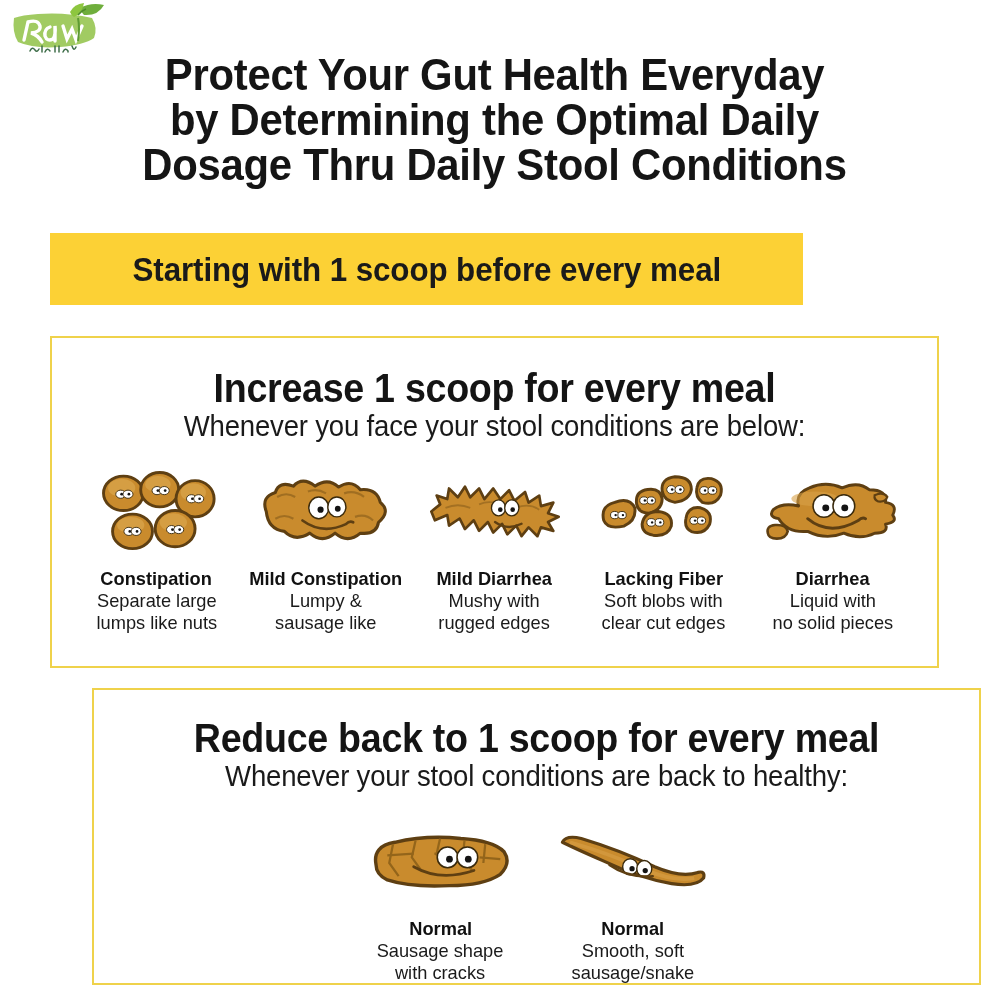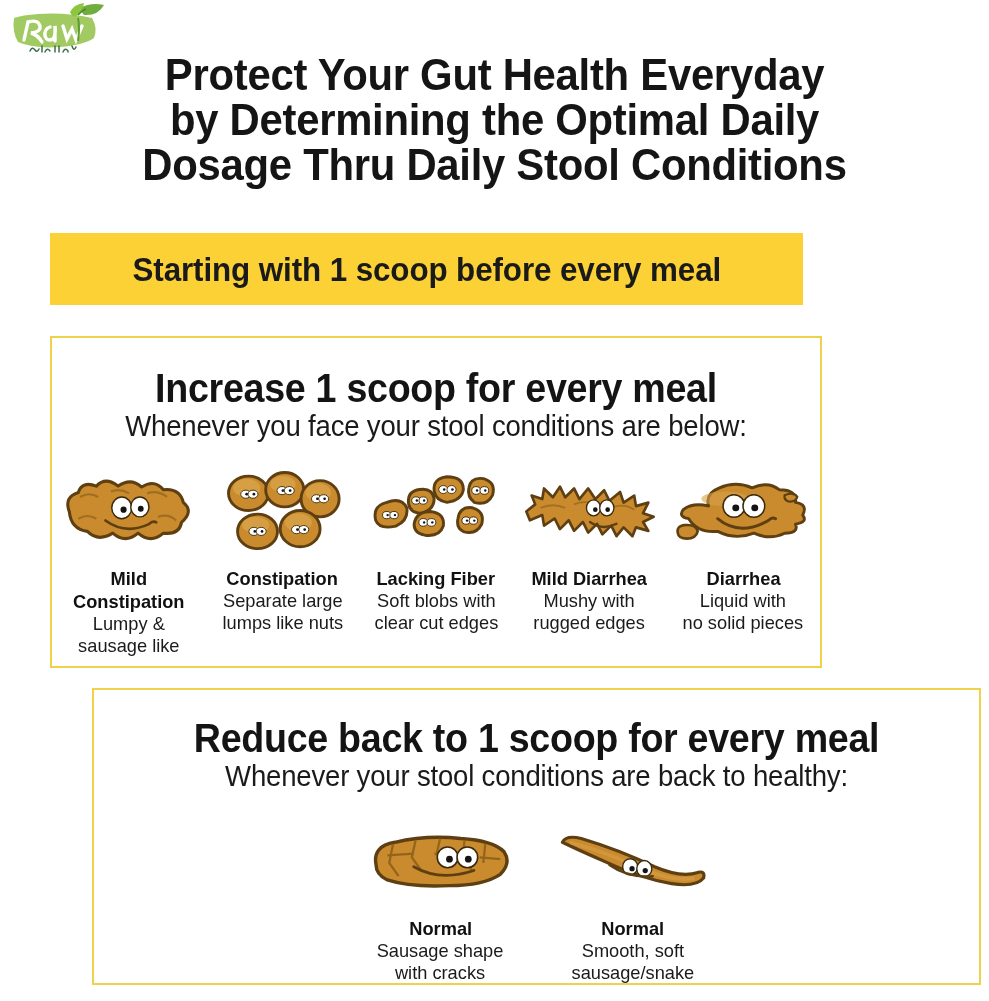--- a/index.html
+++ b/index.html
@@ -65,21 +65,21 @@
     transform: scaleX(0.95);
   }
 
   
   .panel {
     position: absolute;
     border: 2px solid #EFD24B;
     background: #ffffff;
     box-sizing: border-box;
   }
-  #increase-panel { left: 50px; top: 336px; width: 772px; height: 332px; }
+  #increase-panel { left: 50px; top: 336px; width: 889px; height: 332px; }
   #reduce-panel   { left: 50px; top: 688px; width: 889px; height: 297px; margin-left: 42px; }
 
   .panel-heading {
     text-align: center;
     font-family: "Liberation Sans Narrow", "Liberation Sans", sans-serif;
     font-weight: bold;
     font-size: 40px;
     line-height: 44px;
     color: #141414;
     letter-spacing: -0.3px;
@@ -181,20 +181,78 @@
 </div>
 
 <div id="increase-panel" class="panel">
   <div class="panel-heading">Increase 1 scoop for every meal</div>
   <div class="panel-sub">Whenever you face your stool conditions are below:</div>
 
   <div class="stool-row" id="increase-row">
 
     <div class="stool-item">
       <div class="stool-art">
+        <svg viewBox="0 0 150 95" width="136" height="88">
+          <g stroke="#5E3F12" stroke-width="3.2">
+            <ellipse cx="38" cy="28" rx="22" ry="19" fill="#C98B2D"></ellipse>
+            <ellipse cx="78" cy="24" rx="21" ry="19" fill="#C98B2D"></ellipse>
+            <ellipse cx="117" cy="34" rx="21" ry="20" fill="#C98B2D"></ellipse>
+            <ellipse cx="95" cy="67" rx="22" ry="20" fill="#C98B2D"></ellipse>
+            <ellipse cx="48" cy="70" rx="22" ry="19" fill="#C98B2D"></ellipse>
+          </g>
+          <g fill="#D8A248" opacity="0.85">
+            <ellipse cx="36" cy="22" rx="15" ry="10"></ellipse>
+            <ellipse cx="76" cy="18" rx="14" ry="9"></ellipse>
+            <ellipse cx="115" cy="27" rx="14" ry="10"></ellipse>
+            <ellipse cx="93" cy="60" rx="15" ry="10"></ellipse>
+            <ellipse cx="46" cy="63" rx="15" ry="9"></ellipse>
+          </g>
+          <g>
+            <g>
+                <ellipse cx="35" cy="29" rx="5.5" ry="4.5" fill="#fff" stroke="#3a2a0c" stroke-width="1"></ellipse>
+                <ellipse cx="43" cy="29" rx="5.5" ry="4.5" fill="#fff" stroke="#3a2a0c" stroke-width="1"></ellipse>
+                <circle cx="36" cy="29" r="1.5" fill="#141414"></circle>
+                <circle cx="44" cy="29" r="1.5" fill="#141414"></circle>
+              </g>
+            <g>
+                <ellipse cx="75" cy="25" rx="5.5" ry="4.5" fill="#fff" stroke="#3a2a0c" stroke-width="1"></ellipse>
+                <ellipse cx="83" cy="25" rx="5.5" ry="4.5" fill="#fff" stroke="#3a2a0c" stroke-width="1"></ellipse>
+                <circle cx="76" cy="25" r="1.5" fill="#141414"></circle>
+                <circle cx="84" cy="25" r="1.5" fill="#141414"></circle>
+              </g>
+            <g>
+                <ellipse cx="113" cy="34" rx="5.5" ry="4.5" fill="#fff" stroke="#3a2a0c" stroke-width="1"></ellipse>
+                <ellipse cx="121" cy="34" rx="5.5" ry="4.5" fill="#fff" stroke="#3a2a0c" stroke-width="1"></ellipse>
+                <circle cx="114" cy="34" r="1.5" fill="#141414"></circle>
+                <circle cx="122" cy="34" r="1.5" fill="#141414"></circle>
+              </g>
+            <g>
+                <ellipse cx="91" cy="68" rx="5.5" ry="4.5" fill="#fff" stroke="#3a2a0c" stroke-width="1"></ellipse>
+                <ellipse cx="99" cy="68" rx="5.5" ry="4.5" fill="#fff" stroke="#3a2a0c" stroke-width="1"></ellipse>
+                <circle cx="92" cy="68" r="1.5" fill="#141414"></circle>
+                <circle cx="100" cy="68" r="1.5" fill="#141414"></circle>
+              </g>
+            <g>
+                <ellipse cx="44" cy="70" rx="5.5" ry="4.5" fill="#fff" stroke="#3a2a0c" stroke-width="1"></ellipse>
+                <ellipse cx="52" cy="70" rx="5.5" ry="4.5" fill="#fff" stroke="#3a2a0c" stroke-width="1"></ellipse>
+                <circle cx="45" cy="70" r="1.5" fill="#141414"></circle>
+                <circle cx="53" cy="70" r="1.5" fill="#141414"></circle>
+              </g>
+          </g>
+        </svg>
+      </div>
+      <div class="stool-name">Constipation</div>
+      <div class="stool-desc">
+        <span>Separate large</span>
+        <span>lumps like nuts</span>
+      </div>
+    </div>
+
+    <div class="stool-item">
+      <div class="stool-art">
         <svg viewBox="0 0 160 95" width="146" height="86">
           <path d="M14 48 Q8 32 24 27 Q28 14 44 20 Q54 9 68 20 Q82 10 94 21 Q108 12 118 24 Q136 22 140 38 Q152 48 138 60 Q136 74 118 72 Q104 84 90 72 Q76 84 62 72 Q46 82 34 70 Q16 68 14 48 Z" fill="#C98B2D" stroke="#5E3F12" stroke-width="3.4" stroke-linejoin="round"></path>
           <g stroke="#9A6A20" stroke-width="2.4" fill="none" opacity="0.85">
             <path d="M26 32 Q36 26 46 32"></path>
             <path d="M60 26 Q70 22 80 28"></path>
             <path d="M100 28 Q112 24 122 32"></path>
             <path d="M24 56 Q34 50 44 56"></path>
             <path d="M112 54 Q124 50 132 58"></path>
           </g>
           <g>
@@ -208,73 +266,40 @@
       </div>
       <div class="stool-name">Mild Constipation</div>
       <div class="stool-desc">
         <span>Lumpy &amp;</span>
         <span>sausage like</span>
       </div>
     </div>
 
     <div class="stool-item">
       <div class="stool-art">
-        <svg viewBox="0 0 150 95" width="136" height="88">
-          <g stroke="#5E3F12" stroke-width="3.2">
-            <ellipse cx="38" cy="28" rx="22" ry="19" fill="#C98B2D"></ellipse>
-            <ellipse cx="78" cy="24" rx="21" ry="19" fill="#C98B2D"></ellipse>
-            <ellipse cx="117" cy="34" rx="21" ry="20" fill="#C98B2D"></ellipse>
-            <ellipse cx="95" cy="67" rx="22" ry="20" fill="#C98B2D"></ellipse>
-            <ellipse cx="48" cy="70" rx="22" ry="19" fill="#C98B2D"></ellipse>
-          </g>
-          <g fill="#D8A248" opacity="0.85">
-            <ellipse cx="36" cy="22" rx="15" ry="10"></ellipse>
-            <ellipse cx="76" cy="18" rx="14" ry="9"></ellipse>
-            <ellipse cx="115" cy="27" rx="14" ry="10"></ellipse>
-            <ellipse cx="93" cy="60" rx="15" ry="10"></ellipse>
-            <ellipse cx="46" cy="63" rx="15" ry="9"></ellipse>
-          </g>
-          <g>
-            <g>
-                <ellipse cx="35" cy="29" rx="5.5" ry="4.5" fill="#fff" stroke="#3a2a0c" stroke-width="1"></ellipse>
-                <ellipse cx="43" cy="29" rx="5.5" ry="4.5" fill="#fff" stroke="#3a2a0c" stroke-width="1"></ellipse>
-                <circle cx="36" cy="29" r="1.5" fill="#141414"></circle>
-                <circle cx="44" cy="29" r="1.5" fill="#141414"></circle>
-              </g>
-            <g>
-                <ellipse cx="75" cy="25" rx="5.5" ry="4.5" fill="#fff" stroke="#3a2a0c" stroke-width="1"></ellipse>
-                <ellipse cx="83" cy="25" rx="5.5" ry="4.5" fill="#fff" stroke="#3a2a0c" stroke-width="1"></ellipse>
-                <circle cx="76" cy="25" r="1.5" fill="#141414"></circle>
-                <circle cx="84" cy="25" r="1.5" fill="#141414"></circle>
-              </g>
-            <g>
-                <ellipse cx="113" cy="34" rx="5.5" ry="4.5" fill="#fff" stroke="#3a2a0c" stroke-width="1"></ellipse>
-                <ellipse cx="121" cy="34" rx="5.5" ry="4.5" fill="#fff" stroke="#3a2a0c" stroke-width="1"></ellipse>
-                <circle cx="114" cy="34" r="1.5" fill="#141414"></circle>
-                <circle cx="122" cy="34" r="1.5" fill="#141414"></circle>
-              </g>
-            <g>
-                <ellipse cx="91" cy="68" rx="5.5" ry="4.5" fill="#fff" stroke="#3a2a0c" stroke-width="1"></ellipse>
-                <ellipse cx="99" cy="68" rx="5.5" ry="4.5" fill="#fff" stroke="#3a2a0c" stroke-width="1"></ellipse>
-                <circle cx="92" cy="68" r="1.5" fill="#141414"></circle>
-                <circle cx="100" cy="68" r="1.5" fill="#141414"></circle>
-              </g>
-            <g>
-                <ellipse cx="44" cy="70" rx="5.5" ry="4.5" fill="#fff" stroke="#3a2a0c" stroke-width="1"></ellipse>
-                <ellipse cx="52" cy="70" rx="5.5" ry="4.5" fill="#fff" stroke="#3a2a0c" stroke-width="1"></ellipse>
-                <circle cx="45" cy="70" r="1.5" fill="#141414"></circle>
-                <circle cx="53" cy="70" r="1.5" fill="#141414"></circle>
-              </g>
-          </g>
-        </svg>
-      </div>
-      <div class="stool-name">Constipation</div>
-      <div class="stool-desc">
-        <span>Separate large</span>
-        <span>lumps like nuts</span>
+        <svg viewBox="0 0 160 95" width="146" height="84">
+          <path d="M8 48 L18 40 L14 30 L26 34 L28 22 L38 32 L46 20 L52 32 L62 22 L68 34 L78 22 L86 34 L96 24 L102 36 L114 26 L118 38 L130 30 L132 42 L146 38 L140 50 L152 54 L140 60 L146 70 L132 66 L128 76 L118 66 L110 76 L104 64 L94 74 L88 62 L78 72 L72 60 L62 70 L56 58 L46 68 L40 56 L28 64 L26 52 L12 58 Z" fill="#C98B2D" stroke="#5E3F12" stroke-width="3" stroke-linejoin="round"></path>
+          <g stroke="#9A6A20" stroke-width="2" fill="none" opacity="0.8">
+            <path d="M24 44 Q38 38 52 44"></path>
+            <path d="M62 40 Q76 34 88 42"></path>
+            <path d="M104 44 Q118 38 130 46"></path>
+          </g>
+          <g>
+            <ellipse cx="84" cy="44" rx="8" ry="9" fill="#fff" stroke="#3a2a0c" stroke-width="1.5"></ellipse>
+            <ellipse cx="99" cy="44" rx="8" ry="9" fill="#fff" stroke="#3a2a0c" stroke-width="1.5"></ellipse>
+            <circle cx="86" cy="46" r="2.6" fill="#141414"></circle>
+            <circle cx="100" cy="46" r="2.6" fill="#141414"></circle>
+          </g>
+          <path d="M80 60 Q94 70 110 62" stroke="#5E3F12" stroke-width="2.6" fill="none" stroke-linecap="round"></path>
+        </svg>
+      </div>
+      <div class="stool-name">Mild Diarrhea</div>
+      <div class="stool-desc">
+        <span>Mushy with</span>
+        <span>rugged edges</span>
       </div>
     </div>
 
     <div class="stool-item">
       <div class="stool-art">
         <svg viewBox="0 0 160 95" width="146" height="88">
           <g fill="#C98B2D" stroke="#5E3F12" stroke-width="3.2" stroke-linejoin="round">
             <path d="M14 58 Q10 42 26 38 Q42 32 48 44 Q50 58 36 64 Q18 68 14 58 Z"></path>
             <path d="M50 40 Q48 26 62 24 Q76 22 78 34 Q78 46 64 50 Q52 50 50 40 Z"></path>
             <path d="M78 26 Q76 12 92 10 Q110 10 110 24 Q108 36 92 38 Q80 36 78 26 Z"></path>
@@ -319,45 +344,20 @@
                 <circle cx="114" cy="58" r="1.3" fill="#141414"></circle>
                 <circle cx="122" cy="58" r="1.3" fill="#141414"></circle>
               </g>
           </g>
         </svg>
       </div>
       <div class="stool-name">Lacking Fiber</div>
       <div class="stool-desc">
         <span>Soft blobs with</span>
         <span>clear cut edges</span>
-      </div>
-    </div>
-
-    <div class="stool-item">
-      <div class="stool-art">
-        <svg viewBox="0 0 160 95" width="146" height="84">
-          <path d="M8 48 L18 40 L14 30 L26 34 L28 22 L38 32 L46 20 L52 32 L62 22 L68 34 L78 22 L86 34 L96 24 L102 36 L114 26 L118 38 L130 30 L132 42 L146 38 L140 50 L152 54 L140 60 L146 70 L132 66 L128 76 L118 66 L110 76 L104 64 L94 74 L88 62 L78 72 L72 60 L62 70 L56 58 L46 68 L40 56 L28 64 L26 52 L12 58 Z" fill="#C98B2D" stroke="#5E3F12" stroke-width="3" stroke-linejoin="round"></path>
-          <g stroke="#9A6A20" stroke-width="2" fill="none" opacity="0.8">
-            <path d="M24 44 Q38 38 52 44"></path>
-            <path d="M62 40 Q76 34 88 42"></path>
-            <path d="M104 44 Q118 38 130 46"></path>
-          </g>
-          <g>
-            <ellipse cx="84" cy="44" rx="8" ry="9" fill="#fff" stroke="#3a2a0c" stroke-width="1.5"></ellipse>
-            <ellipse cx="99" cy="44" rx="8" ry="9" fill="#fff" stroke="#3a2a0c" stroke-width="1.5"></ellipse>
-            <circle cx="86" cy="46" r="2.6" fill="#141414"></circle>
-            <circle cx="100" cy="46" r="2.6" fill="#141414"></circle>
-          </g>
-          <path d="M80 60 Q94 70 110 62" stroke="#5E3F12" stroke-width="2.6" fill="none" stroke-linecap="round"></path>
-        </svg>
-      </div>
-      <div class="stool-name">Mild Diarrhea</div>
-      <div class="stool-desc">
-        <span>Mushy with</span>
-        <span>rugged edges</span>
       </div>
     </div>
 
     <div class="stool-item">
       <div class="stool-art">
         <svg viewBox="0 0 160 95" width="148" height="86">
           <path d="M20 56 Q8 54 14 46 Q24 38 42 42 Q38 28 54 22 Q72 14 90 22 Q108 14 120 24 Q140 24 138 38 Q152 40 146 52 Q152 60 138 62 Q142 72 126 72 Q110 80 92 72 Q72 80 52 70 Q30 72 20 56 Z" fill="#C98B2D" stroke="#5E3F12" stroke-width="3.2" stroke-linejoin="round"></path>
           <path d="M8 72 Q6 64 16 63 Q28 62 30 70 Q28 78 18 78 Q9 78 8 72 Z" fill="#C98B2D" stroke="#5E3F12" stroke-width="2.8"></path>
           <path d="M126 30 Q136 26 140 32 Q138 38 130 37 Q125 35 126 30 Z" fill="#C98B2D" stroke="#5E3F12" stroke-width="2.4"></path>
           <g fill="#D8A248" opacity="0.6">

